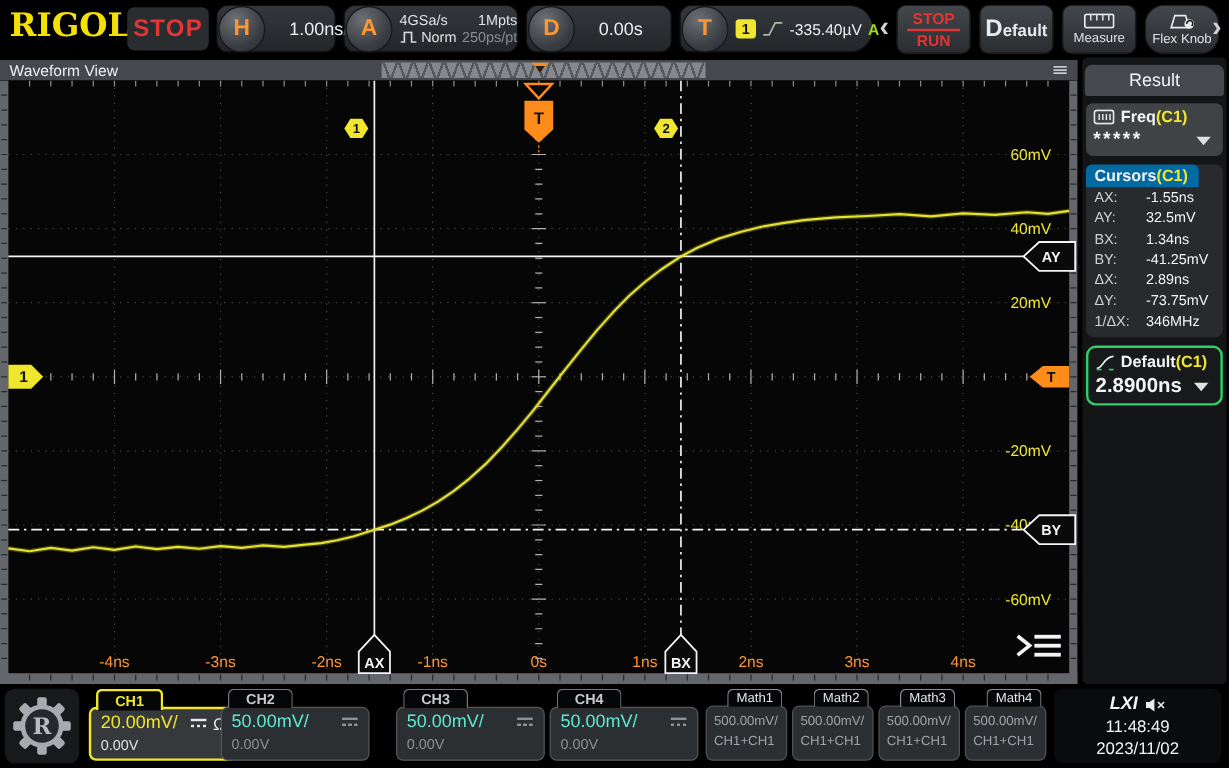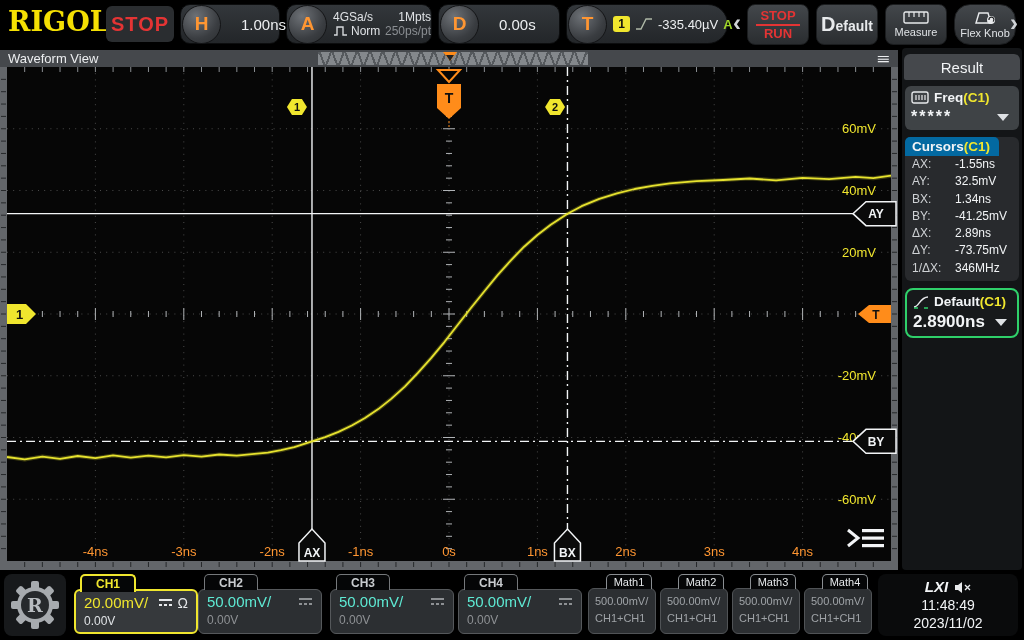--- a/index.html
+++ b/index.html
@@ -626,21 +626,21 @@
                 <span class="dc-icon">
                   <i></i>
                   <b></b>
                 </span>
                 <span class="ohm">Ω</span>
               </span>
             </div>
             <div class="ch-offset">0.00V</div>
           </div>
         </div>
-        <div class="ch-card" style="left: 198px; padding-left: 28px;">
+        <div class="ch-card" style="left: 184px; padding-left: 28px;">
           <div class="ch-tab">CH2</div>
           <div class="ch-body">
             <div class="ch-line1">
               <span class="ch-scale">50.00mV/</span>
               <span class="icons">
                 <span class="dc-icon">
                   <i></i>
                   <b></b>
                 </span>
               </span>

